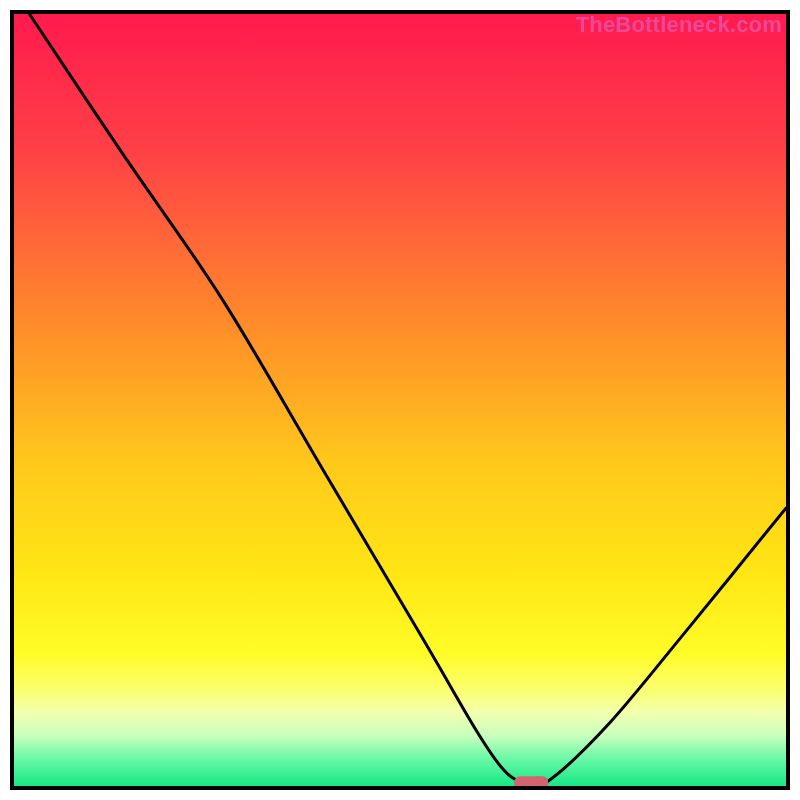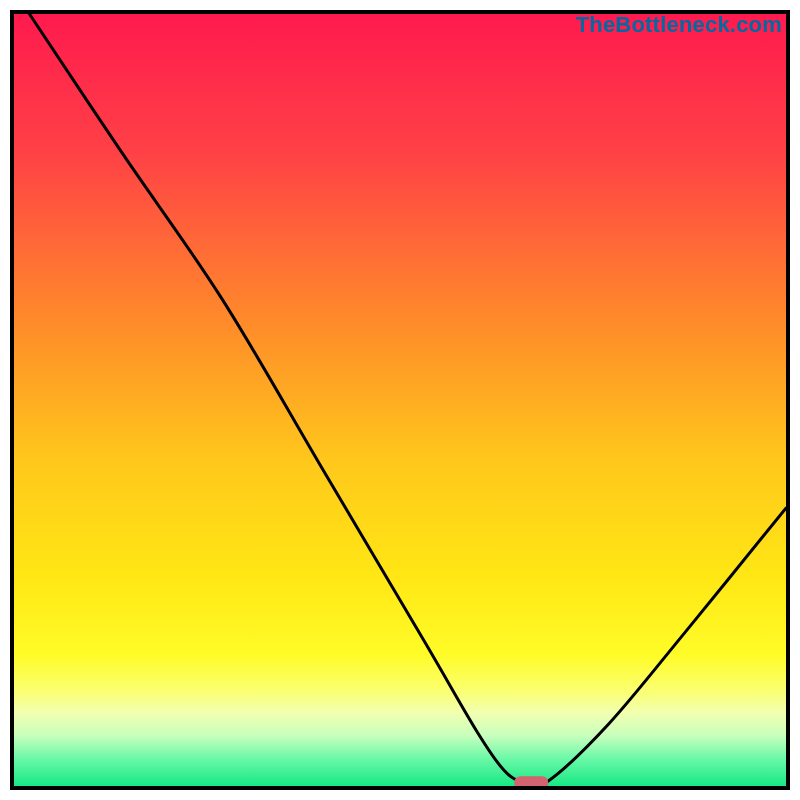--- a/index.html
+++ b/index.html
@@ -24,21 +24,21 @@
     position: absolute;
     left: 0;
     top: 0;
     width: 100%;
     height: 100%;
   }
   .watermark {
     position: absolute;
     top: -2px;
     right: 4px;
-    color: #0369a1;
+    color: #ec4899;
     font-size: 22px;
     font-weight: 600;
     letter-spacing: 0.2px;
     z-index: 20;
   }
   svg {
     display: block;
   }
 </style>
 </head>

